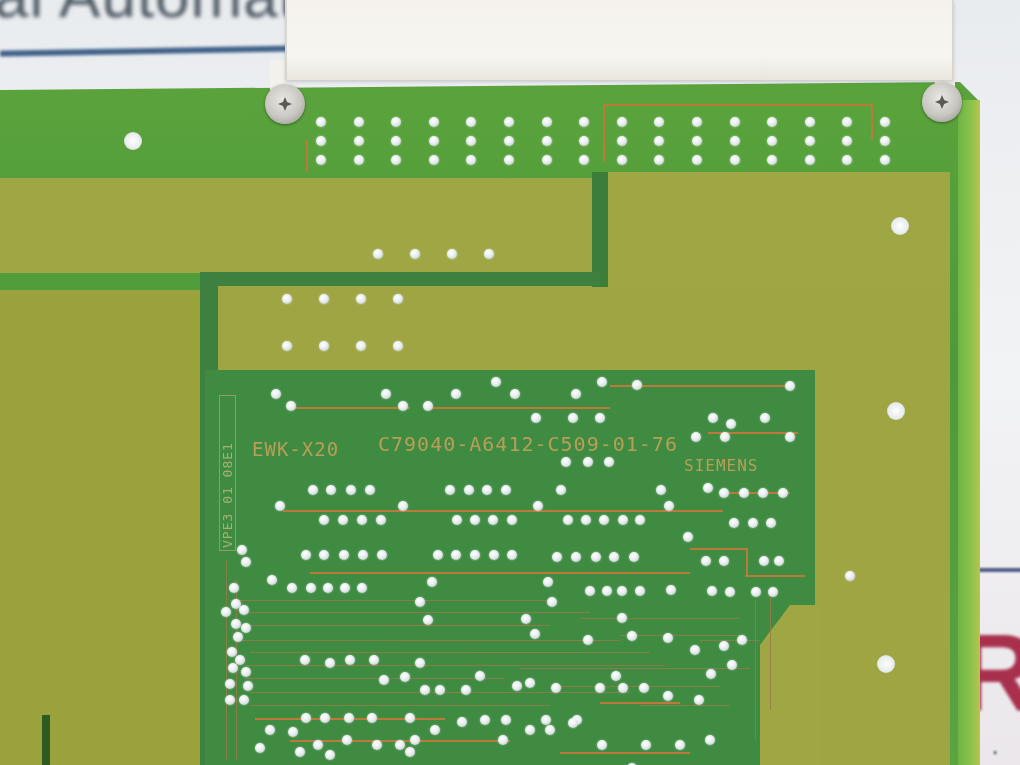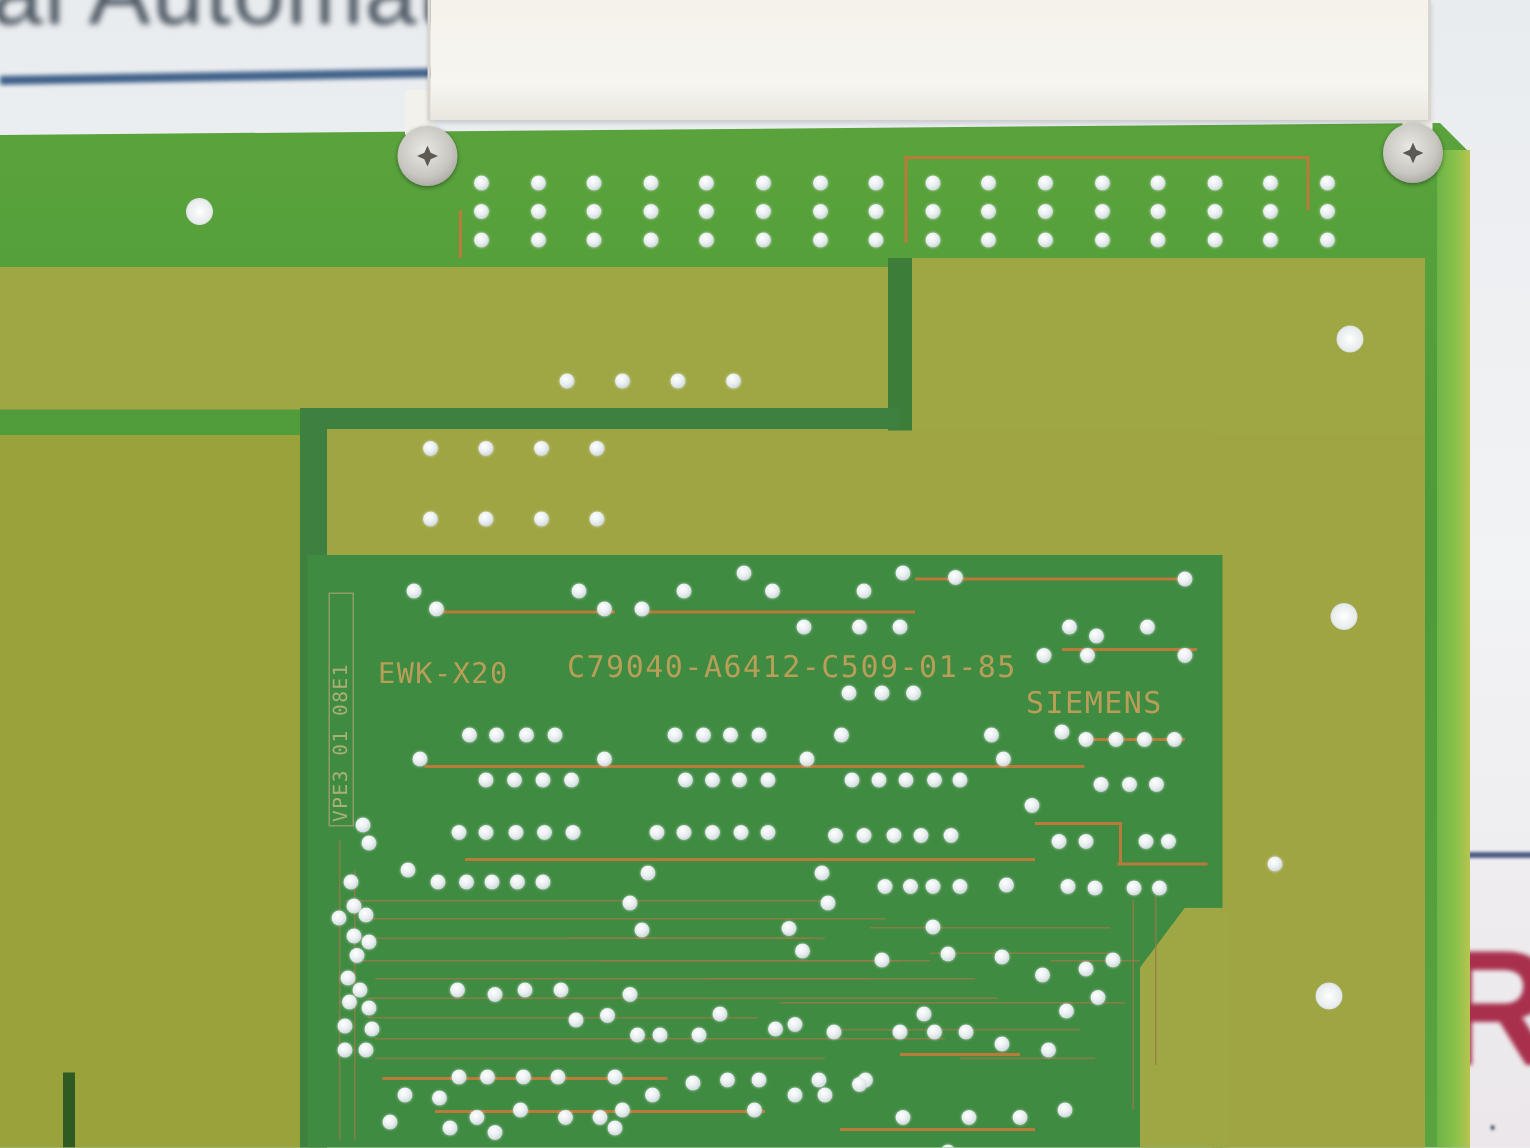--- a/index.html
+++ b/index.html
@@ -355,17 +355,17 @@
     <div class="via" style="left: 498px; top: 735px;"></div>
     <div class="via" style="left: 525px; top: 725px;"></div>
     <div class="via" style="left: 545px; top: 725px;"></div>
     <div class="via" style="left: 255px; top: 743px;"></div>
     <div class="via" style="left: 295px; top: 747px;"></div>
     <div class="via" style="left: 325px; top: 750px;"></div>
     <div class="via" style="left: 405px; top: 747px;"></div>
   </div>
 
 <div class="silk" style="left:252px;top:438px;">EWK-X20</div>
-<div class="silk" style="left:378px;top:432px;font-size:20px;">C79040-A6412-C509-01-85</div>
-<div class="silk" style="left:684px;top:456px;font-size:20px;">SIEMENS</div>
+<div class="silk" style="left:378px;top:432px;font-size:20px;">C79040-A6412-C509-01-76</div>
+<div class="silk" style="left:684px;top:456px;font-size:16px;">SIEMENS</div>
 <div class="silk vert" style="left:219px;top:395px;height:150px;">VPE3 01 08E1</div>
 
 <div class="stub"></div>
 
 </body></html>

